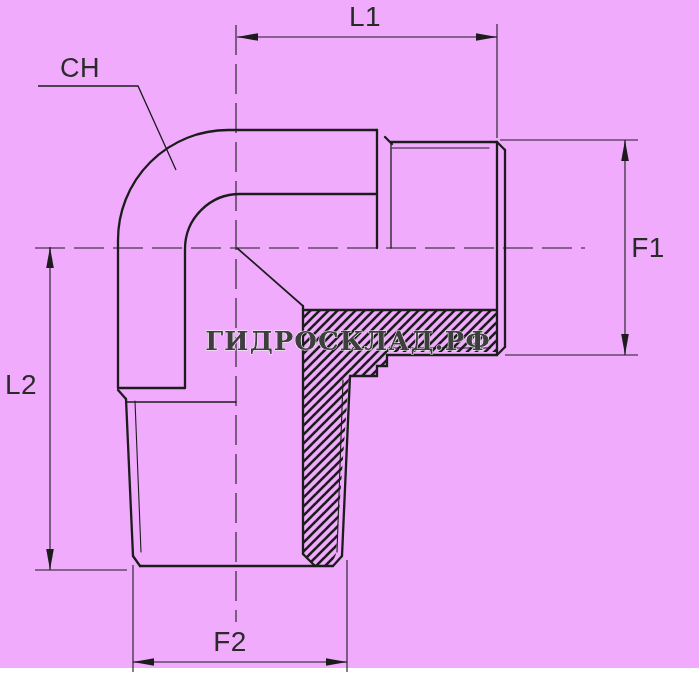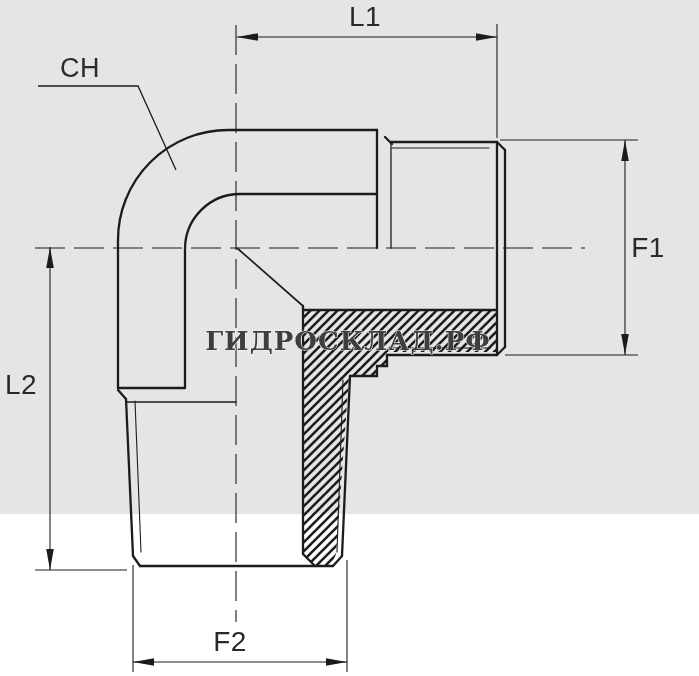--- a/index.html
+++ b/index.html
@@ -2,21 +2,21 @@
 <html><head>
 <meta charset="utf-8">
 <style>
   html,body{margin:0;padding:0;}
   body{
     width:699px;height:676px;
     background:#ffffff;
     font-family:"Liberation Sans", sans-serif;
     overflow:hidden;
   }
-  .stage{position:relative;width:699px;height:514px;background:#e5e5e5;}
+  .stage{position:relative;width:699px;height:668px;background:#f0abfc;}
   svg{position:absolute;left:0;top:0;}
   .dim-label{
     font-family:"Liberation Sans", sans-serif;
     font-size:28px;
     font-weight:400;
     fill:#2a2a2a;
     letter-spacing:0.5px;
   }
   .ch-label{font-size:27px;}
   .watermark{

